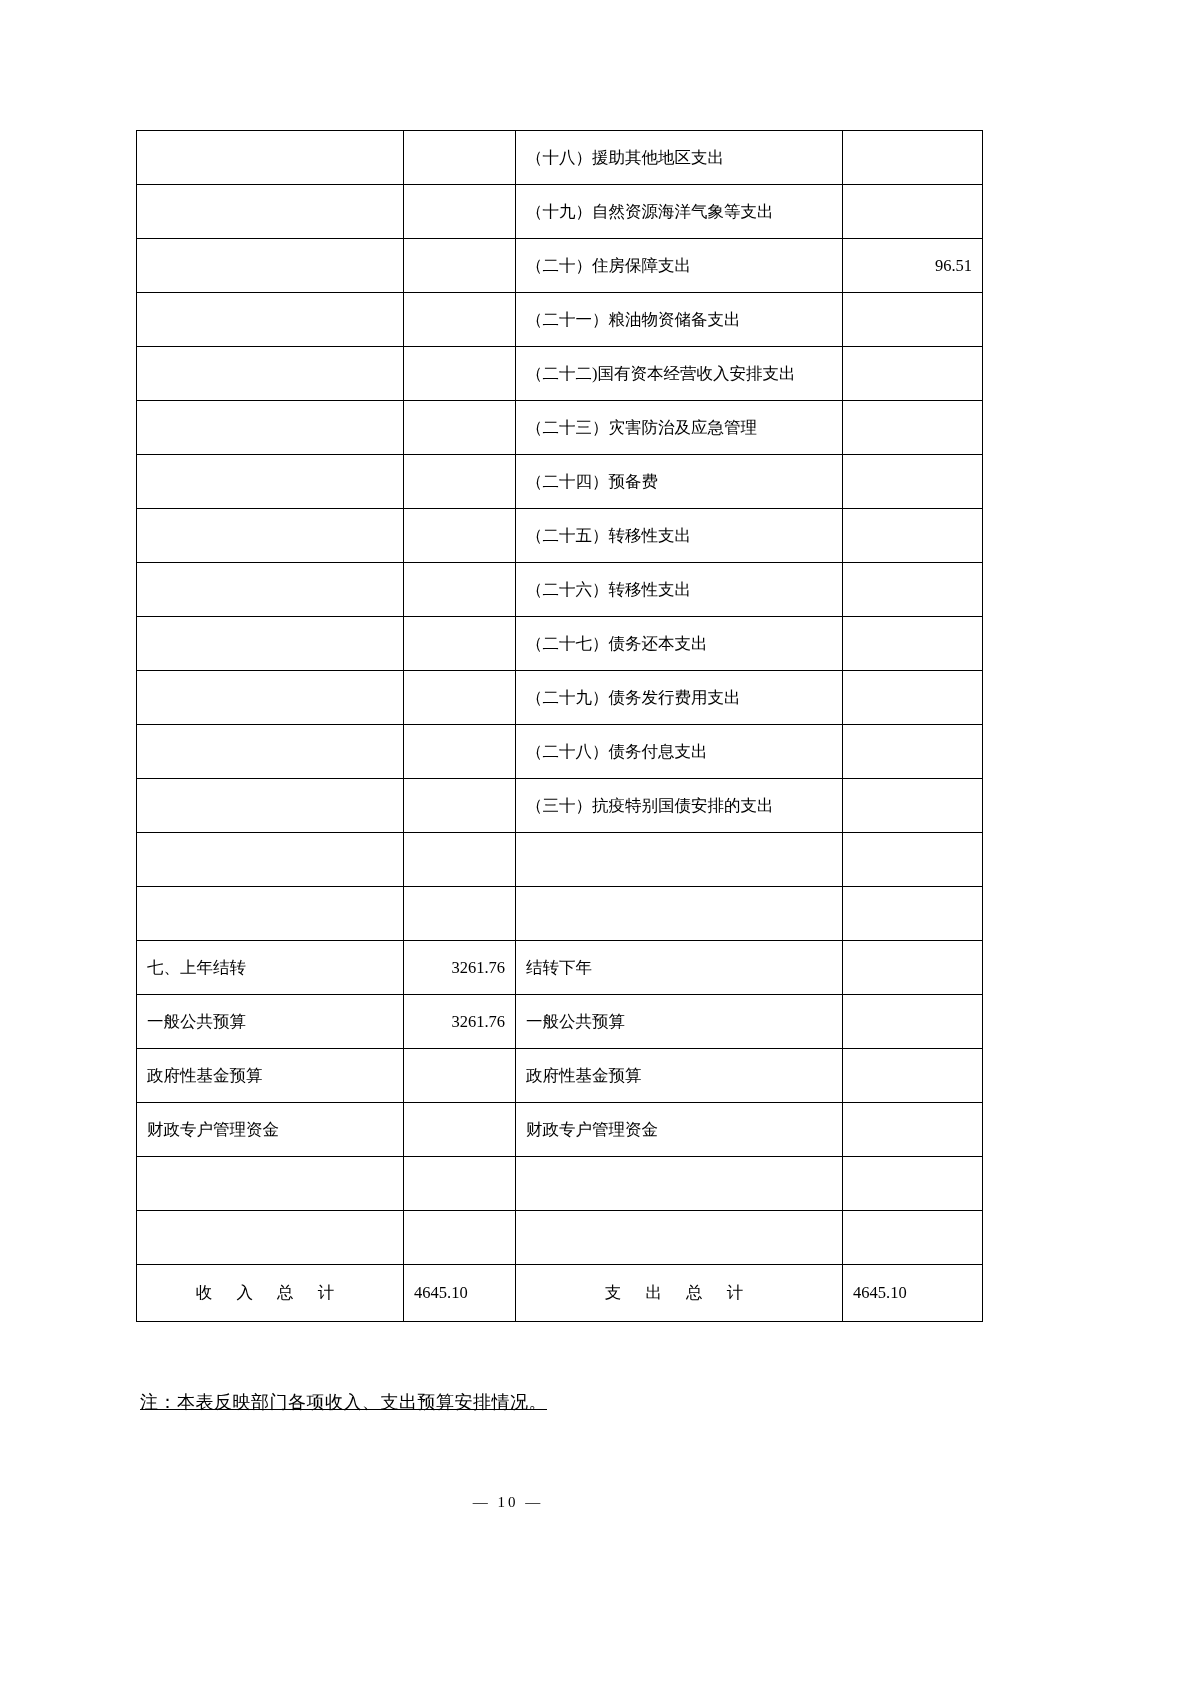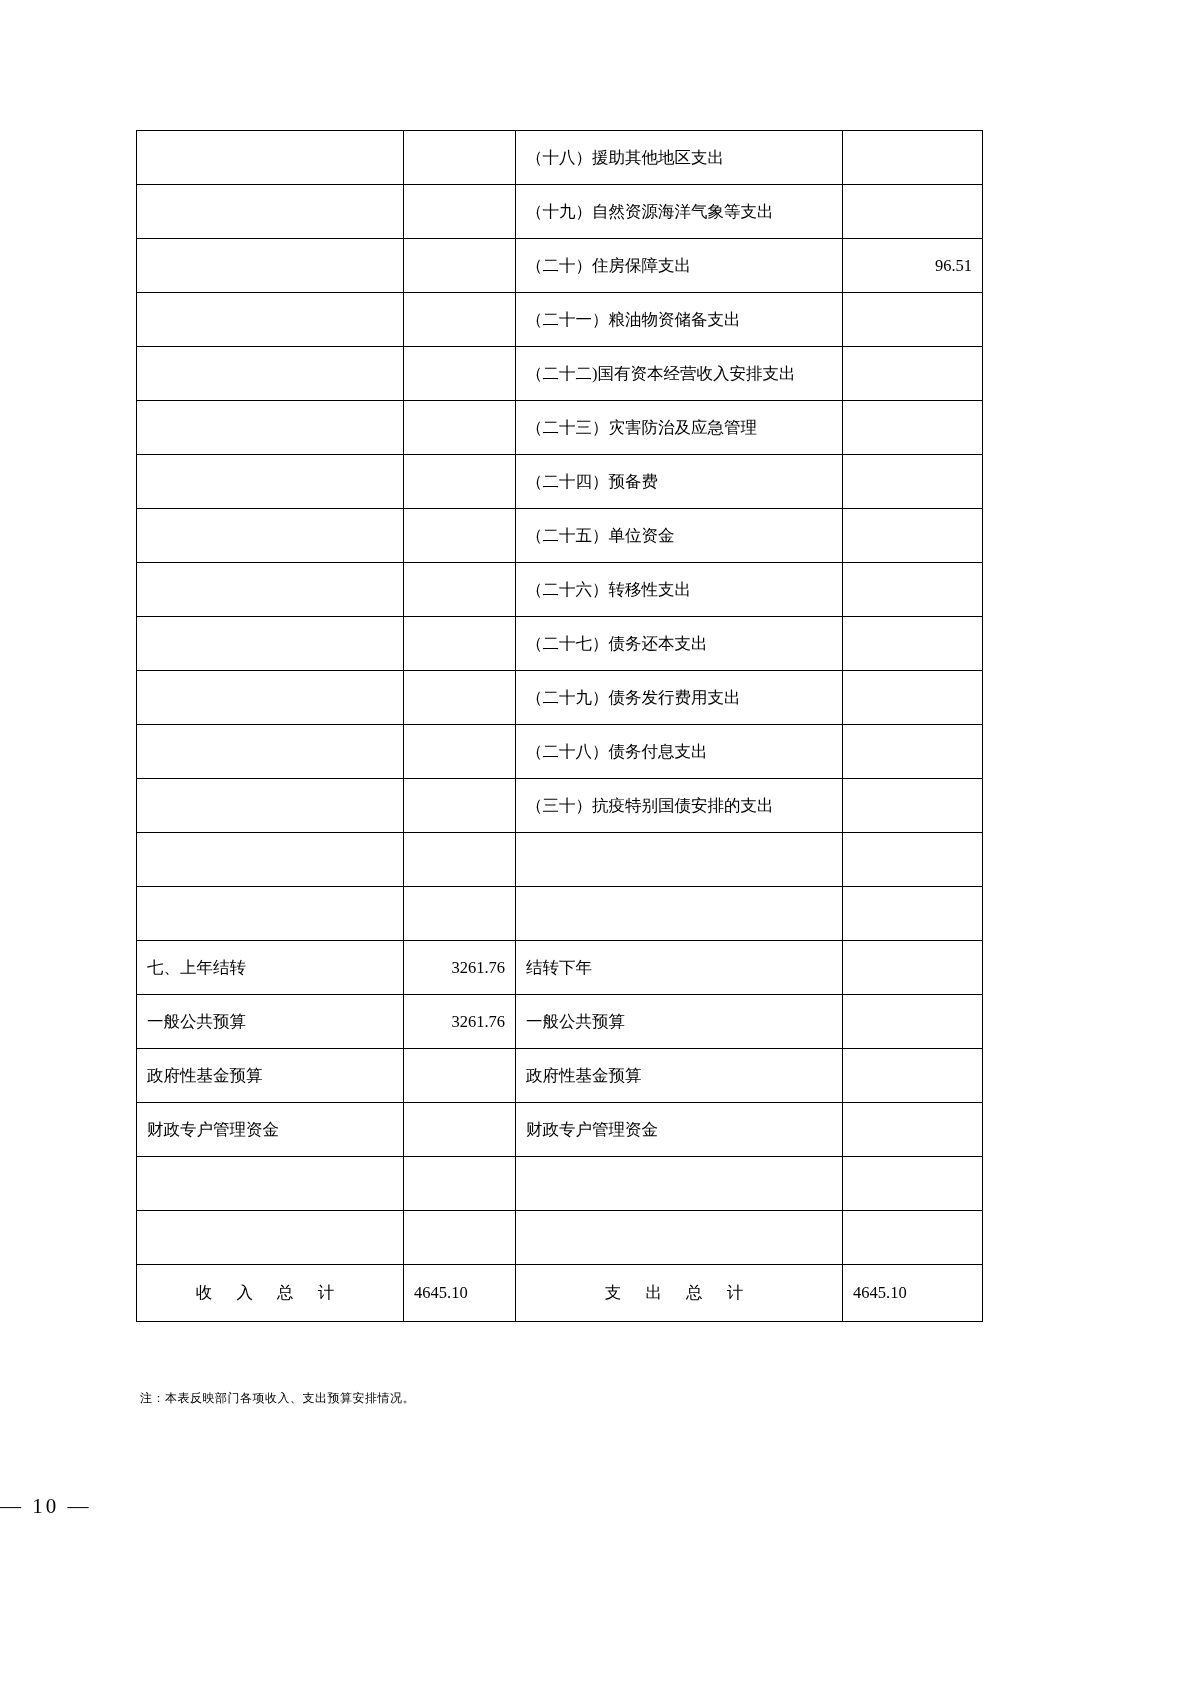--- a/index.html
+++ b/index.html
@@ -68,31 +68,32 @@
     text-align: left;
     font-family: "Liberation Sans", sans-serif;
     font-size: 17px;
     padding-right: 14px;
   }
 
   .note {
     position: absolute;
     left: 140px;
     top: 1390px;
-    font-size: 12px;
+    font-size: 18px;
     font-family: "Liberation Serif", "DejaVu Serif", serif;
     letter-spacing: 0.5px;
+    text-decoration: underline;
   }
   .page-number {
     position: absolute;
     left: 0;
     top: 1494px;
     width: 1016px;
-    text-align: left;
-    font-size: 21px;
+    text-align: center;
+    font-size: 15px;
     font-family: "Liberation Serif", "DejaVu Serif", serif;
     letter-spacing: 3px;
   }
 </style>
 </head>
 <body>
 
 <div class="page">
 
   <table class="budget-table">
@@ -141,21 +142,21 @@
         </tr>
         <tr>
           <td class=""></td>
           <td class="num"></td>
           <td class="">（二十四）预备费</td>
           <td class="num"></td>
         </tr>
         <tr>
           <td class=""></td>
           <td class="num"></td>
-          <td class="">（二十五）单位资金</td>
+          <td class="">（二十五）转移性支出</td>
           <td class="num"></td>
         </tr>
         <tr>
           <td class=""></td>
           <td class="num"></td>
           <td class="">（二十六）转移性支出</td>
           <td class="num"></td>
         </tr>
         <tr>
           <td class=""></td>

